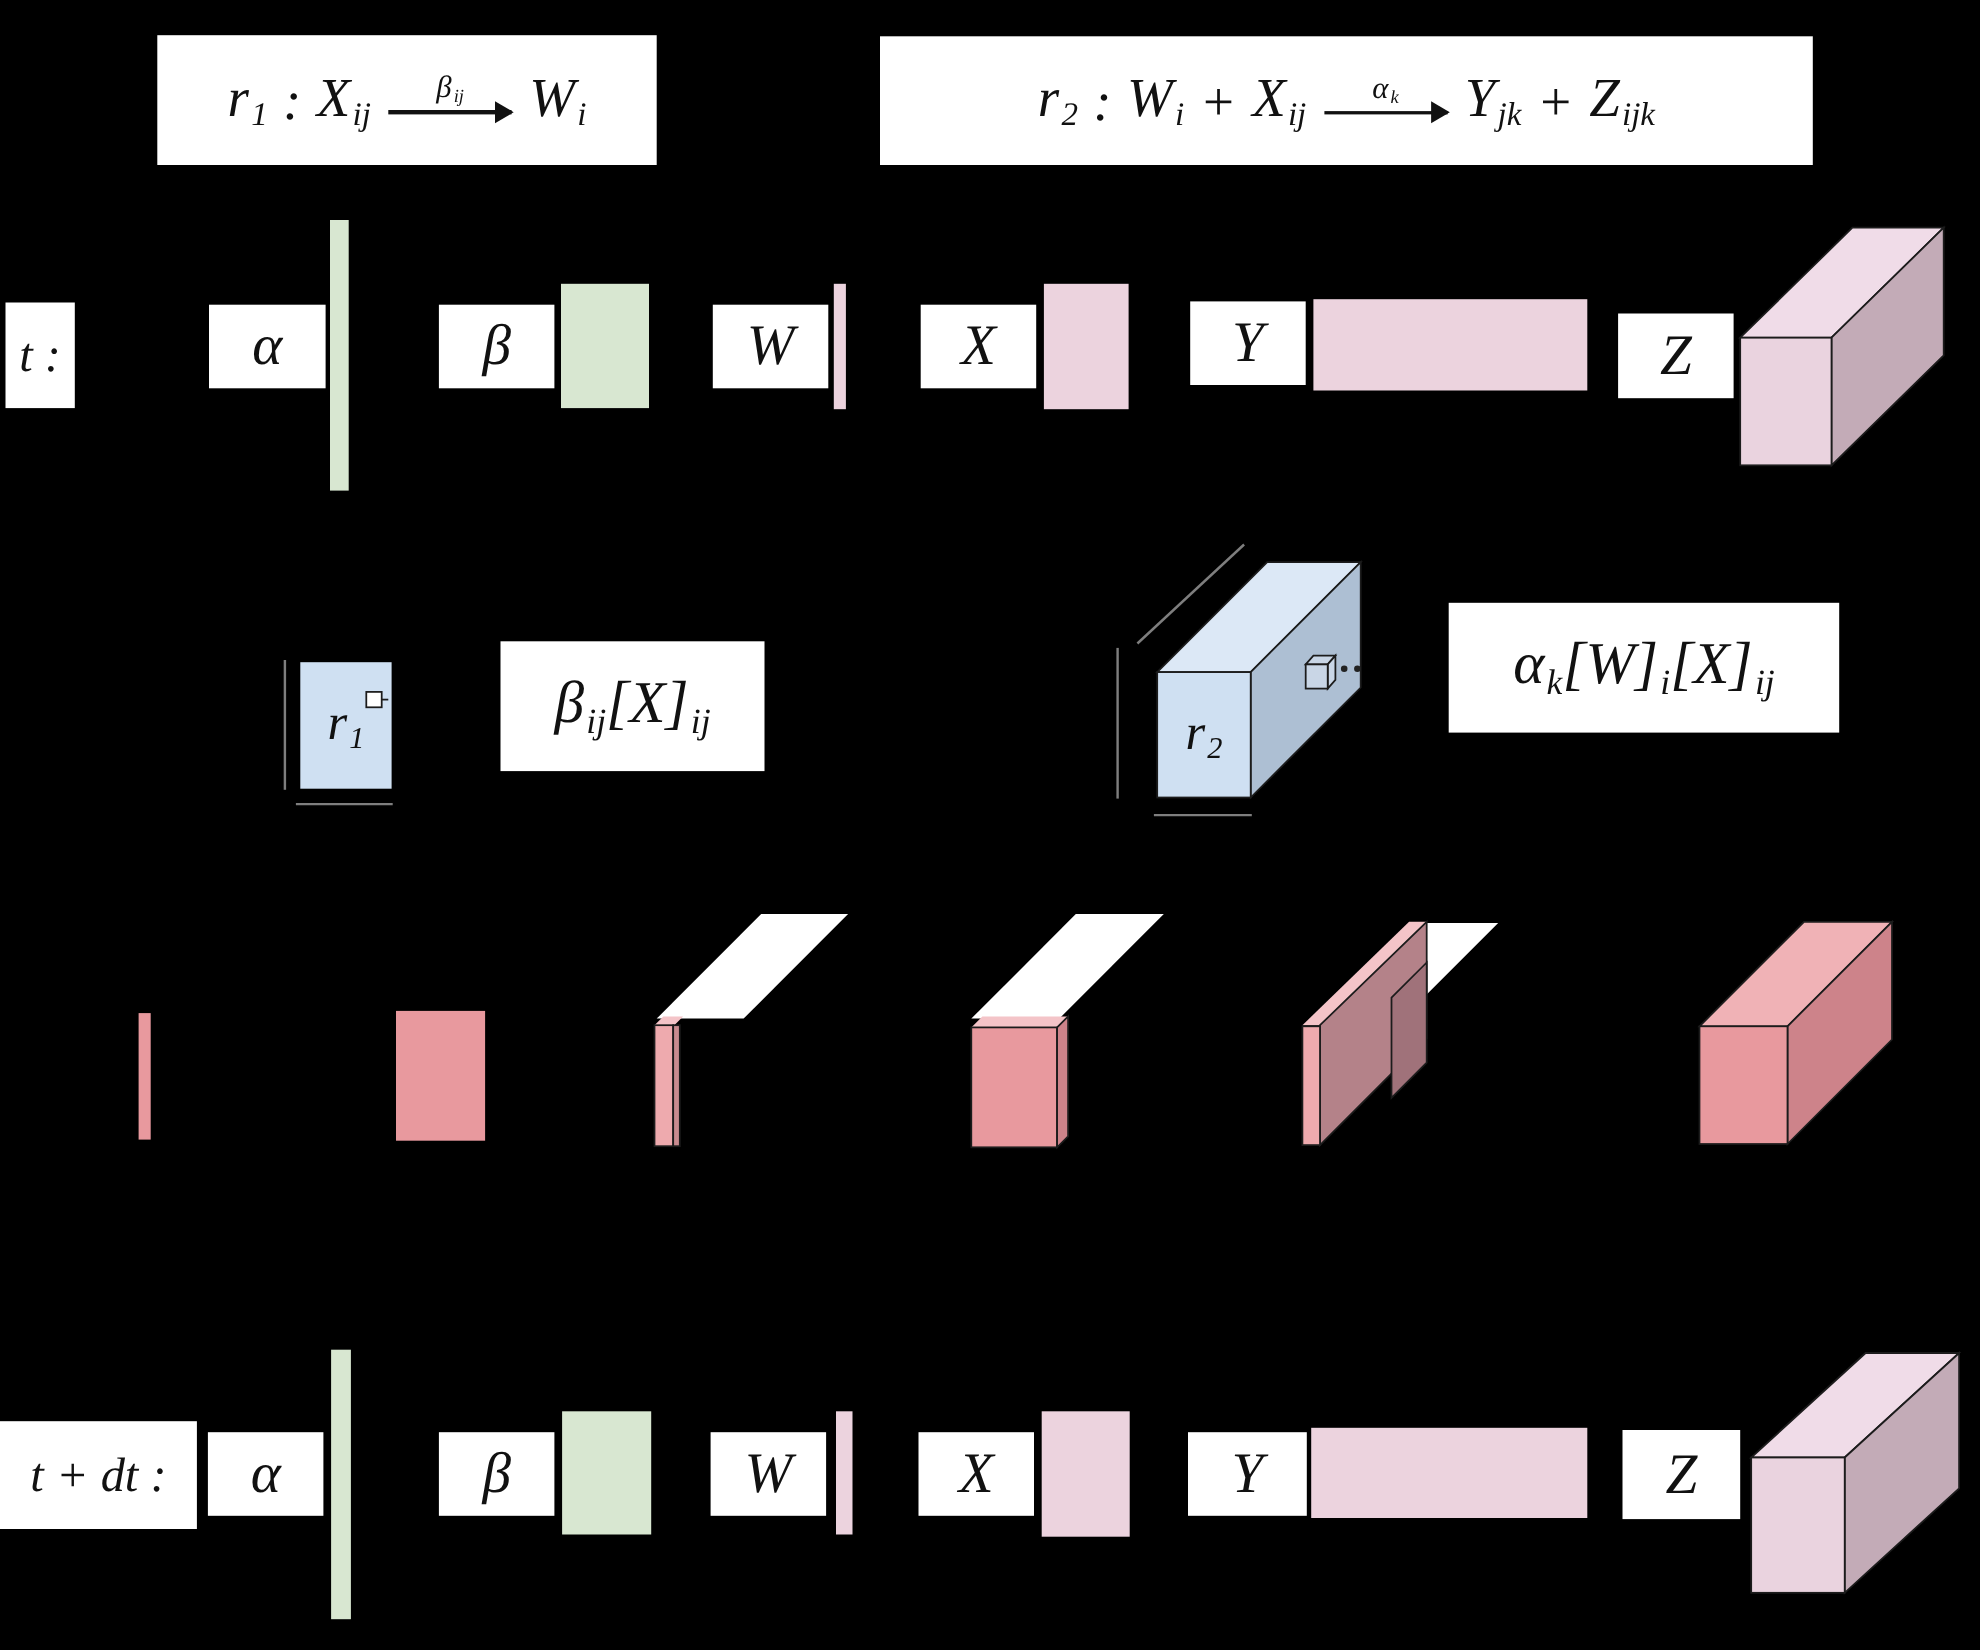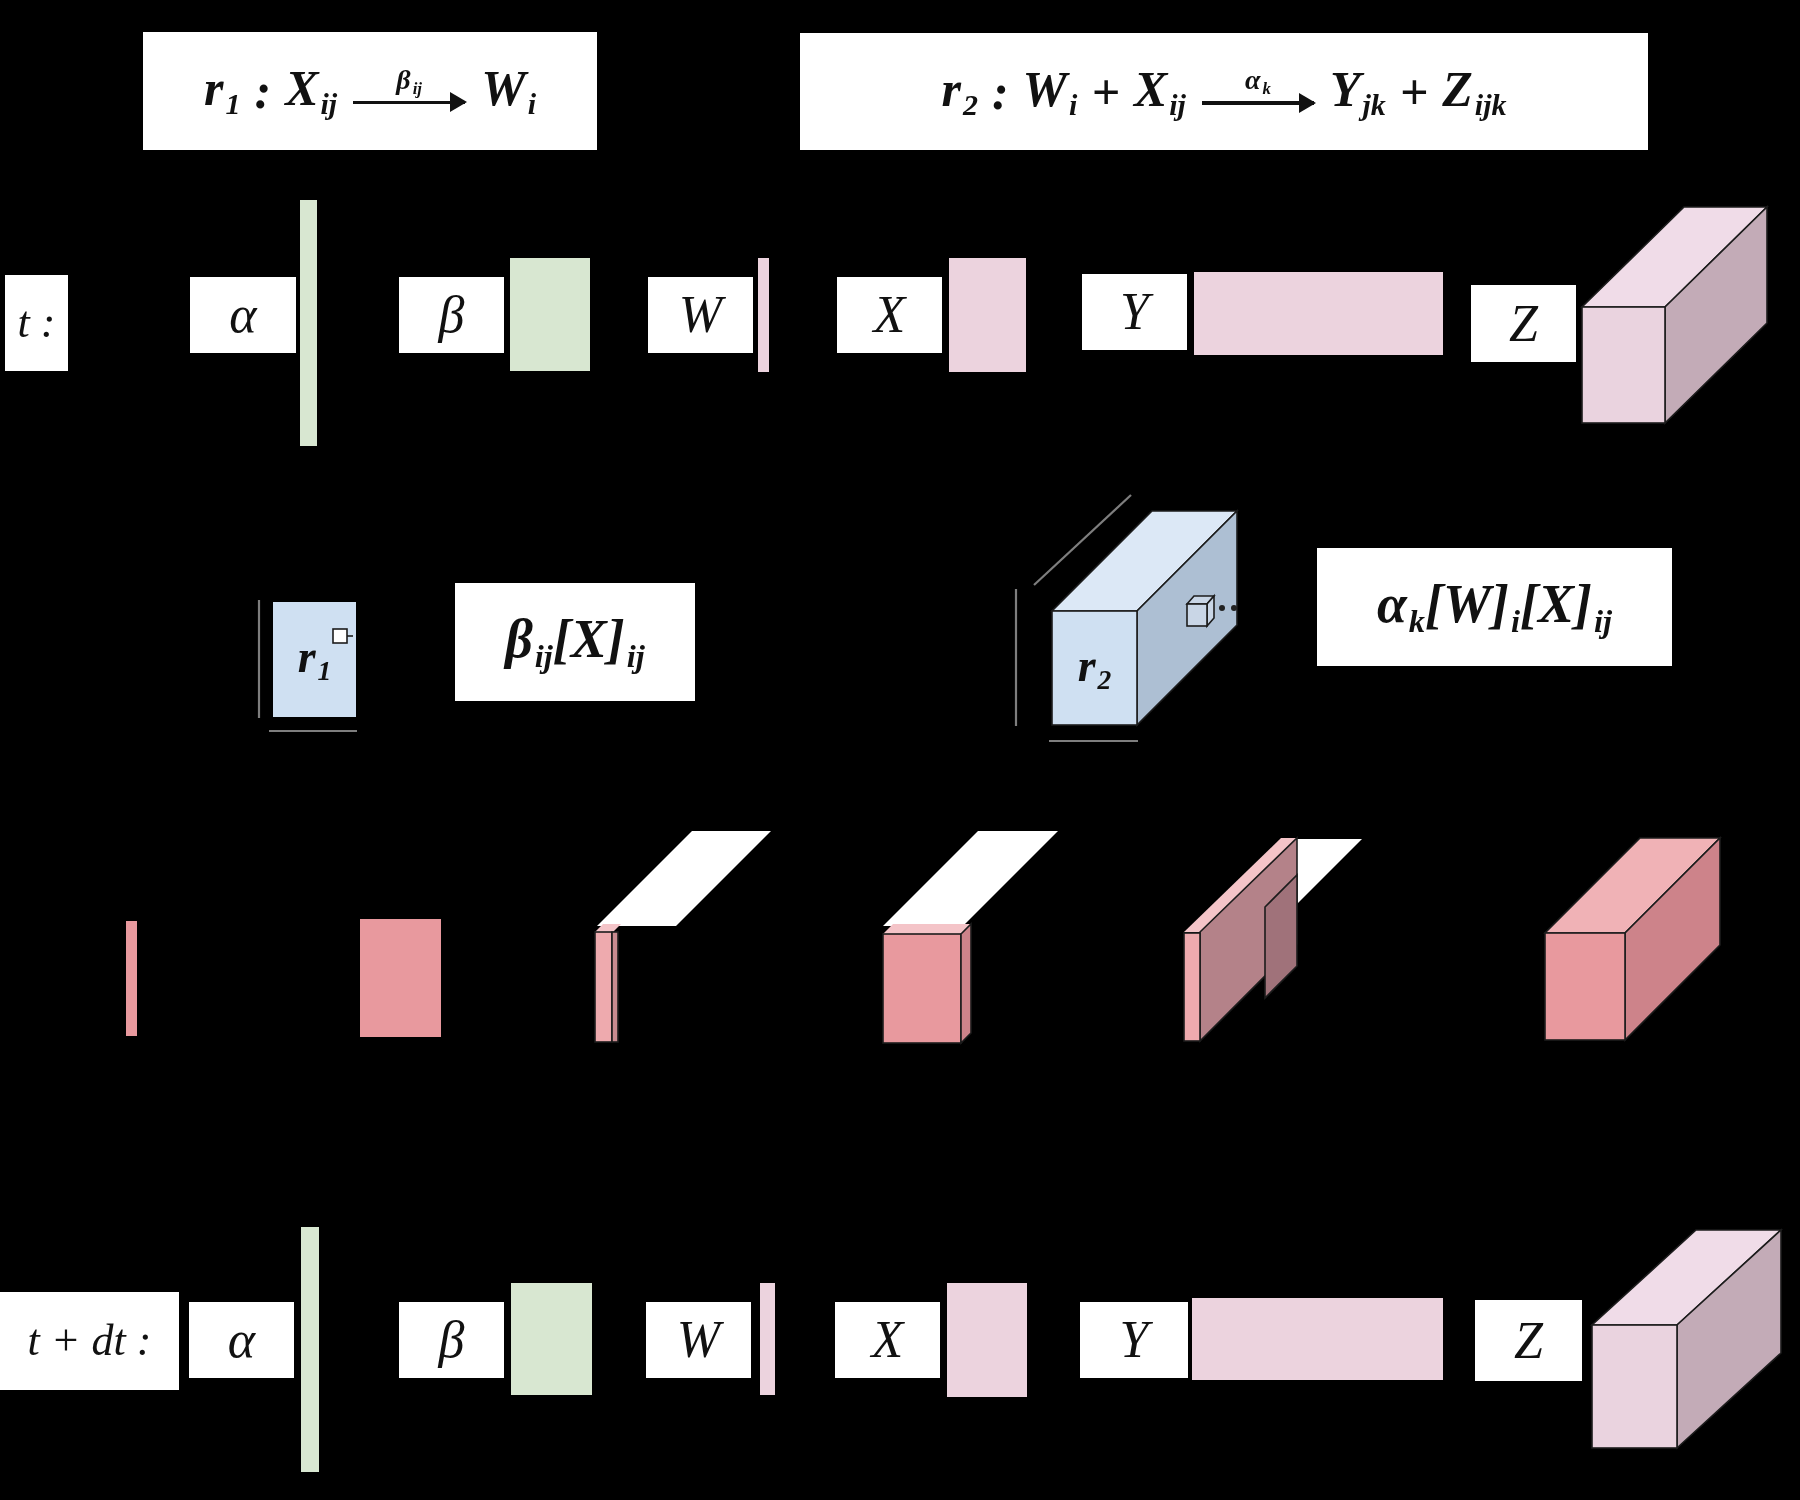--- a/index.html
+++ b/index.html
@@ -8,21 +8,21 @@
 
   .wbox{position:absolute;background:#ffffff;display:flex;align-items:center;justify-content:center;
         font-style:italic;color:#111;line-height:1;}
   .rule{font-size:50px;}
   .mid{font-size:54px;}
   .tensor{font-size:52px;}
   .time{font-size:44px;}
   .shape-label{position:absolute;display:flex;align-items:center;justify-content:center;
         font-style:italic;font-size:46px;color:#111;line-height:1;background:transparent;}
 
-  .tok{display:inline-block;white-space:pre;font-weight:bold;}
+  .tok{display:inline-block;white-space:pre;}
   .op{margin:0 14px;}
   .sub{font-size:0.6em;vertical-align:-0.3em;margin-left:2px;}
   .arr{display:inline-flex;flex-direction:column;align-items:center;margin:0 16px;transform:translateY(-6px);}
   .arr-label{font-size:0.56em;line-height:1;margin-bottom:3px;}
   .arr-line{display:block;width:112px;height:3.5px;background:#111;position:relative;}
   .arr-line::after{content:"";position:absolute;right:-2px;top:-8.5px;width:0;height:0;
         border-left:17px solid #111;border-top:10px solid transparent;border-bottom:10px solid transparent;}
 
   .f-green{fill:var(--green);}
   .f-pink{fill:var(--pink);}

